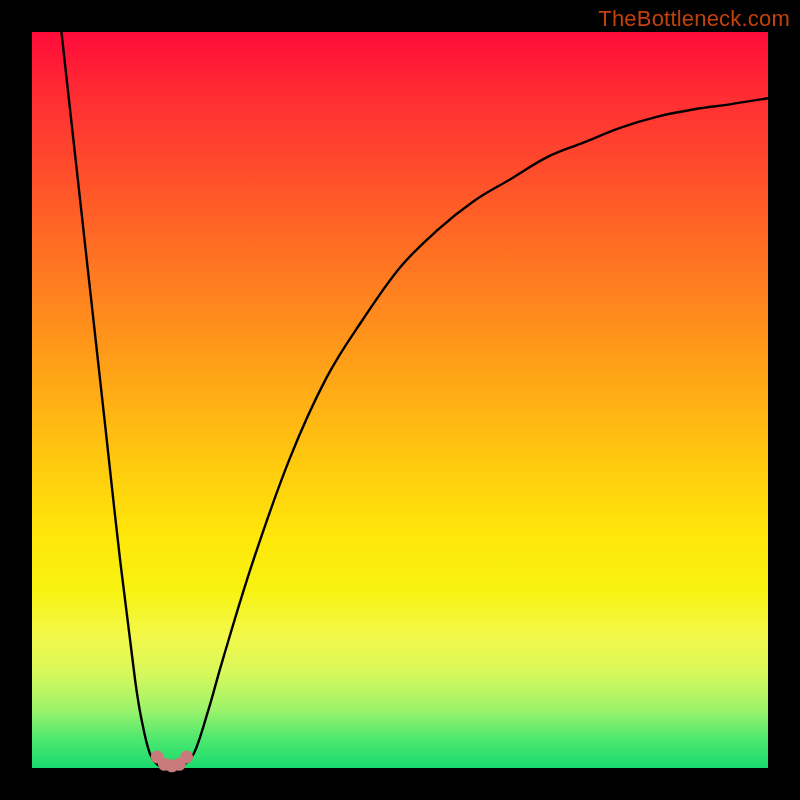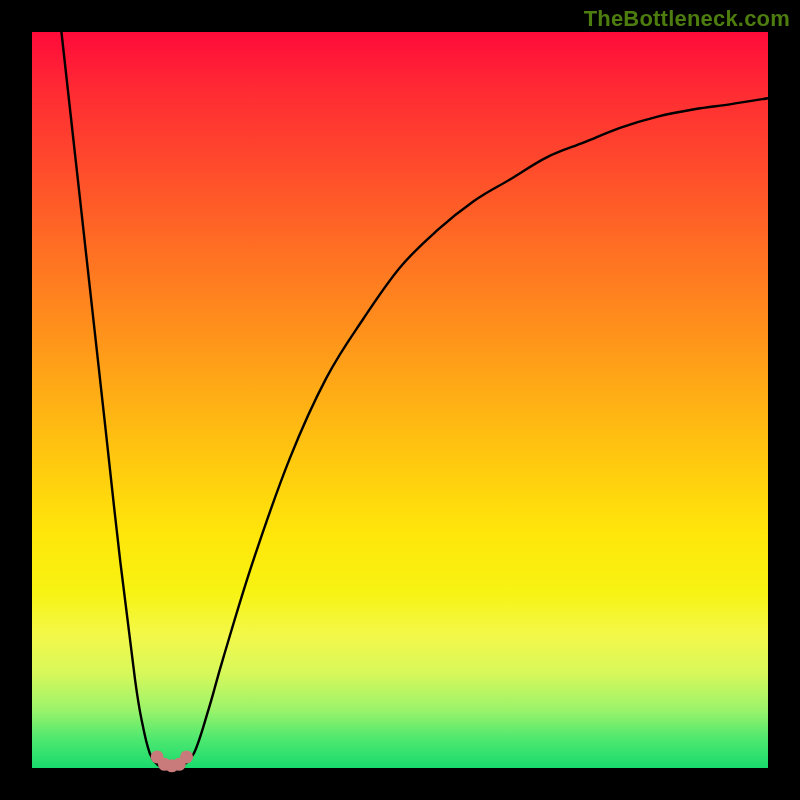--- a/index.html
+++ b/index.html
@@ -40,23 +40,23 @@
       #d8f85a 87%,
       #9df36a 92%,
       #4fe86f 96%,
       #19da6d 100%
     );
   }
   .watermark {
     position: absolute;
     top: 6px;
     right: 10px;
-    color: #4d7c0f;
+    color: #c2410c;
     font-size: 22px;
-    font-weight: 700;
+    font-weight: 400;
     letter-spacing: 0.2px;
     user-select: none;
     text-align: center;
   }
   svg.curve {
     position: absolute;
     top: 0;
     left: 0;
     width: 736px;
     height: 736px;

